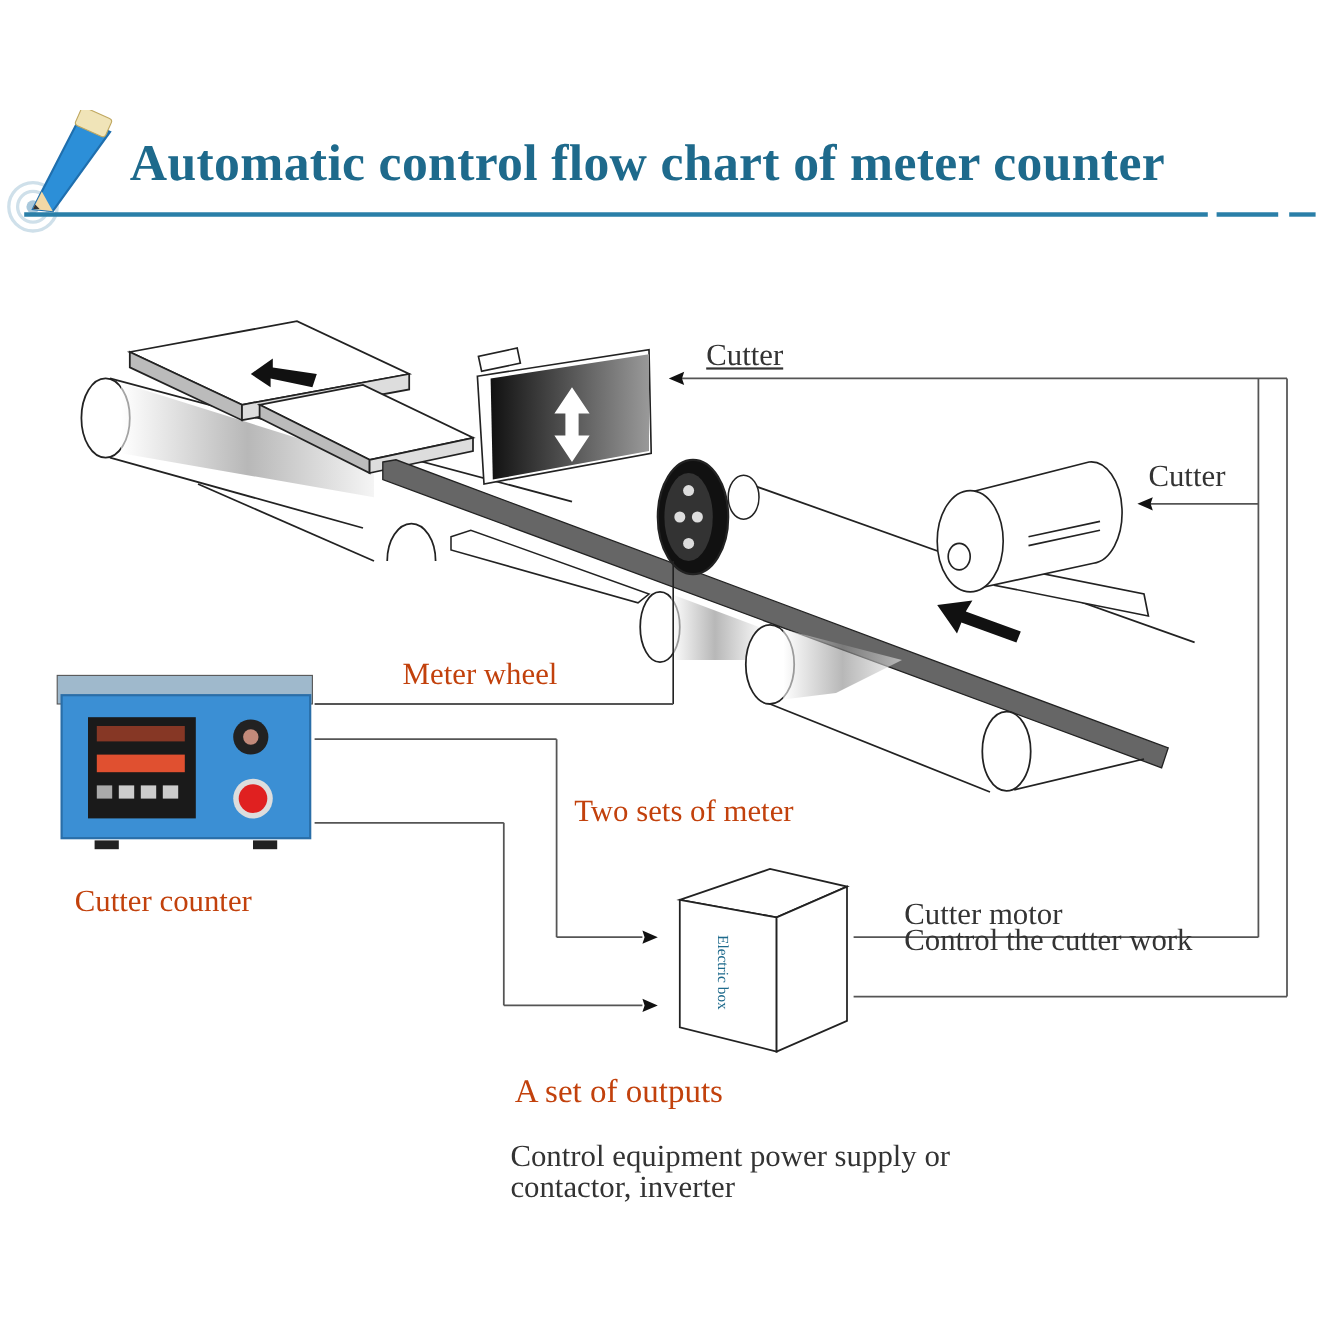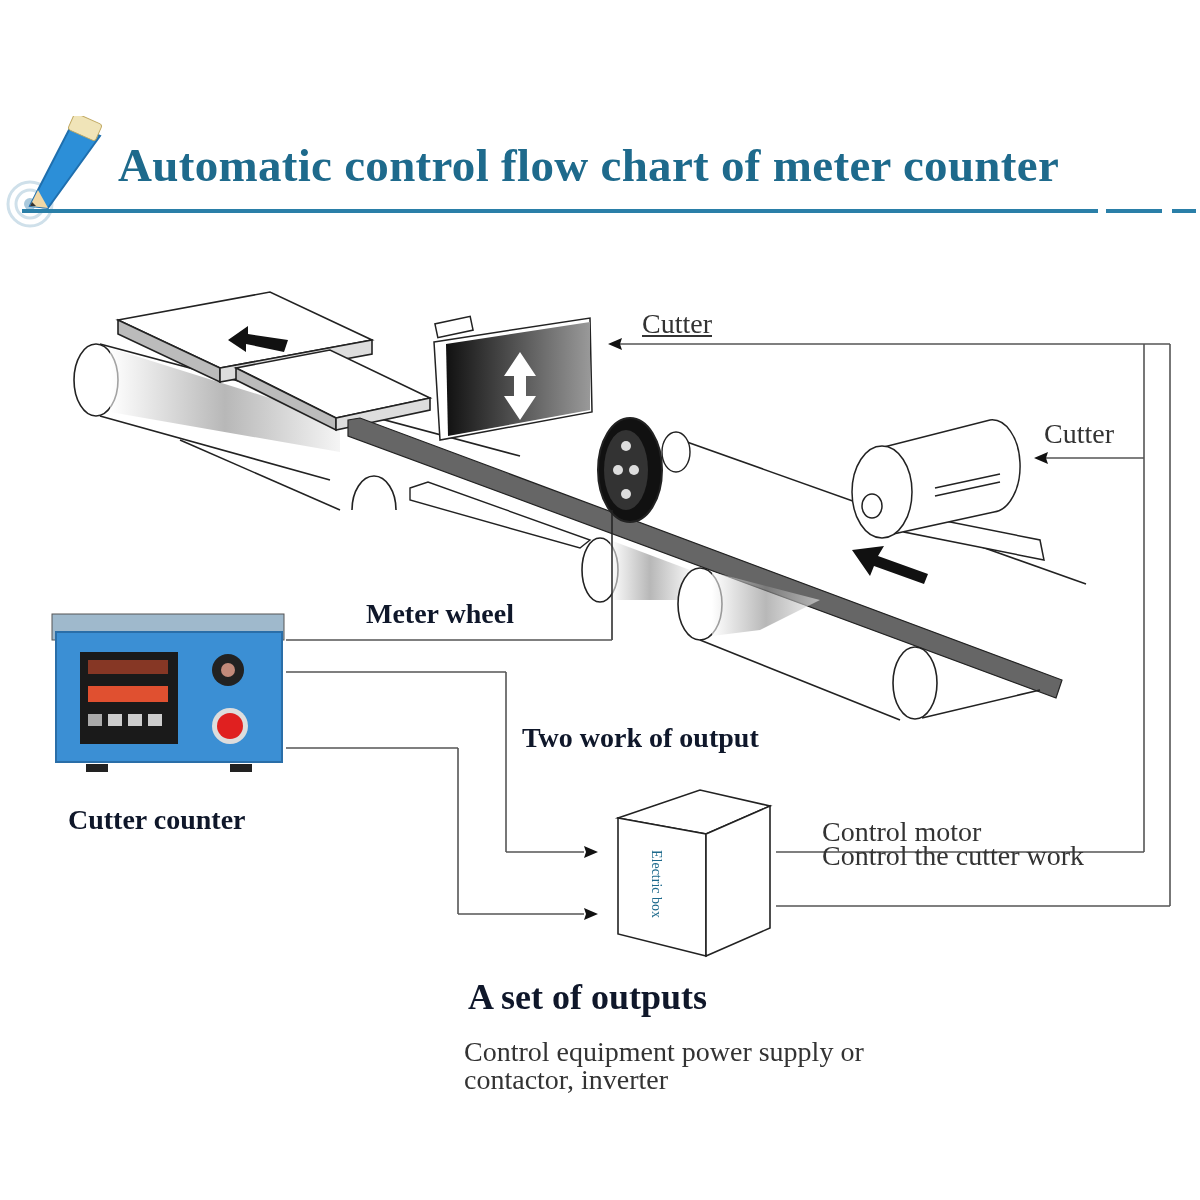--- a/index.html
+++ b/index.html
@@ -1,26 +1,26 @@
 <!DOCTYPE html>
 <html><head>
 <meta charset="utf-8">
 <style>
   html, body { margin: 0; padding: 0; background: #ffffff; }
   body { width: 1200px; height: 1200px; position: relative; overflow: hidden; font-family: "Liberation Serif", "DejaVu Serif", serif; }
   .abs { position: absolute; }
   .title { left: 118px; top: 122px; font-size: 47px; font-weight: bold; color: #1e6a8c; white-space: nowrap; letter-spacing: 0.3px; }
   .lbl { position: absolute; white-space: nowrap; color: #333; font-size: 28px; }
-  .lbl-blue { color: #0f172a; font-weight: bold; }
+  .lbl-blue { color: #c2410c; font-weight: normal; }
   svg.diag { position: absolute; left: 0; top: 0; }
 </style>
 </head>
 <body>
 
-<div class="abs" style="left:0;top:116px;width:1200px;height:130px;">
+<div class="abs" style="left:0;top:100px;width:1200px;height:130px;">
   <svg class="abs" width="110" height="120" style="left:0;top:0;" viewBox="0 0 110 120">
     <circle cx="30" cy="88" r="22" fill="none" stroke="#cfe0ea" stroke-width="3"></circle>
     <circle cx="30" cy="88" r="14" fill="none" stroke="#cfe0ea" stroke-width="3"></circle>
     <circle cx="30" cy="88" r="6" fill="#a8c8dc"></circle>
     <polygon points="72,8 100,20 48,92 30,90 38,74" fill="#2c8fd8" stroke="#1f6fae" stroke-width="2"></polygon>
     <polygon points="38,74 48,92 30,90" fill="#f1d8a6"></polygon>
     <polygon points="32,86 36,90 30,90" fill="#333"></polygon>
     <rect x="70" y="2" width="30" height="18" rx="3" transform="rotate(24 85 11)" fill="#f0e4b8" stroke="#c0a860"></rect>
   </svg>
   <div class="abs title" style="top:22px;">Automatic control flow chart of meter counter</div>
@@ -152,20 +152,20 @@
   <g stroke="#222" stroke-width="1.6" fill="#fff">
     <polygon points="618,818 700,790 770,806 706,834"></polygon>
     <polygon points="618,818 706,834 706,956 618,934"></polygon>
     <polygon points="706,834 770,806 770,928 706,956"></polygon>
   </g>
 </svg>
 
 <div class="lbl" style="left:642px;top:308px;text-decoration:underline;">Cutter</div>
 <div class="lbl" style="left:1044px;top:418px;">Cutter</div>
 <div class="lbl lbl-blue" style="left:366px;top:598px;">Meter wheel</div>
-<div class="lbl lbl-blue" style="left:522px;top:722px;">Two work of output</div>
+<div class="lbl lbl-blue" style="left:522px;top:722px;">Two sets of meter</div>
 <div class="lbl lbl-blue" style="left:68px;top:804px;">Cutter counter</div>
-<div class="lbl" style="left:822px;top:816px;">Control motor</div>
+<div class="lbl" style="left:822px;top:816px;">Cutter motor</div>
 <div class="lbl" style="left:822px;top:840px;text-align:right;">Control the cutter work</div>
 <div class="lbl" style="left:622px;top:876px;font-size:14px;color:#1e6a8c;transform:rotate(90deg);transform-origin:center;">Electric box</div>
-<div class="lbl lbl-blue" style="left:468px;top:976px;font-size:36px;">A set of outputs</div>
+<div class="lbl lbl-blue" style="left:468px;top:976px;font-size:30px;">A set of outputs</div>
 <div class="lbl" style="left:464px;top:1024px;margin-top:12px;">Control equipment power supply or</div>
 <div class="lbl" style="left:464px;top:1064px;">contactor, inverter</div>
 
 </body></html>

